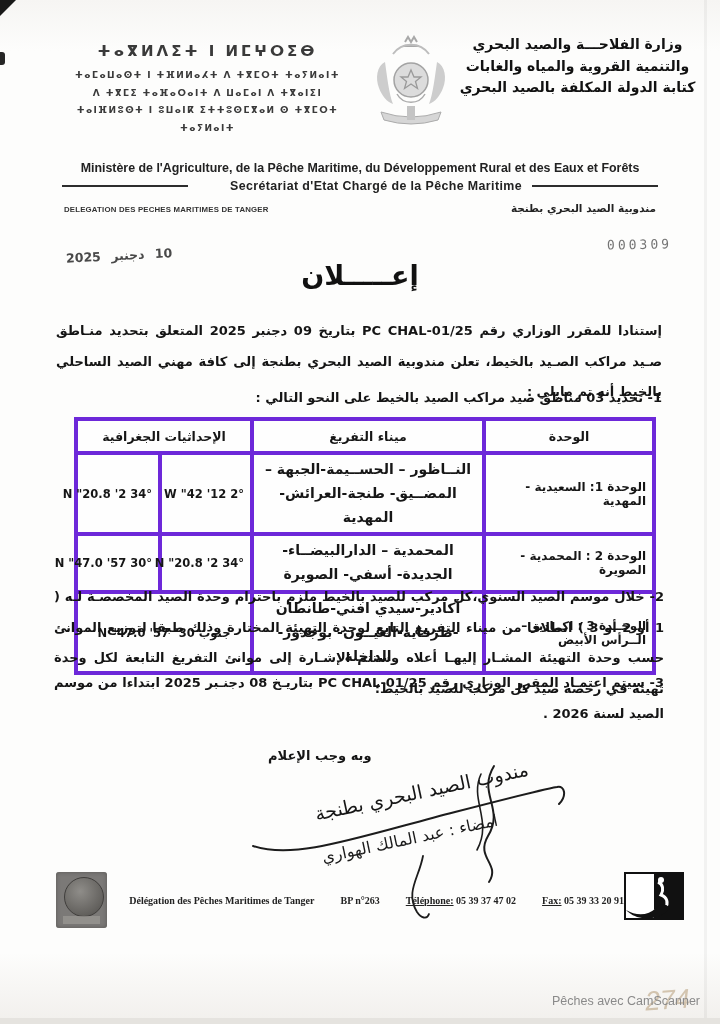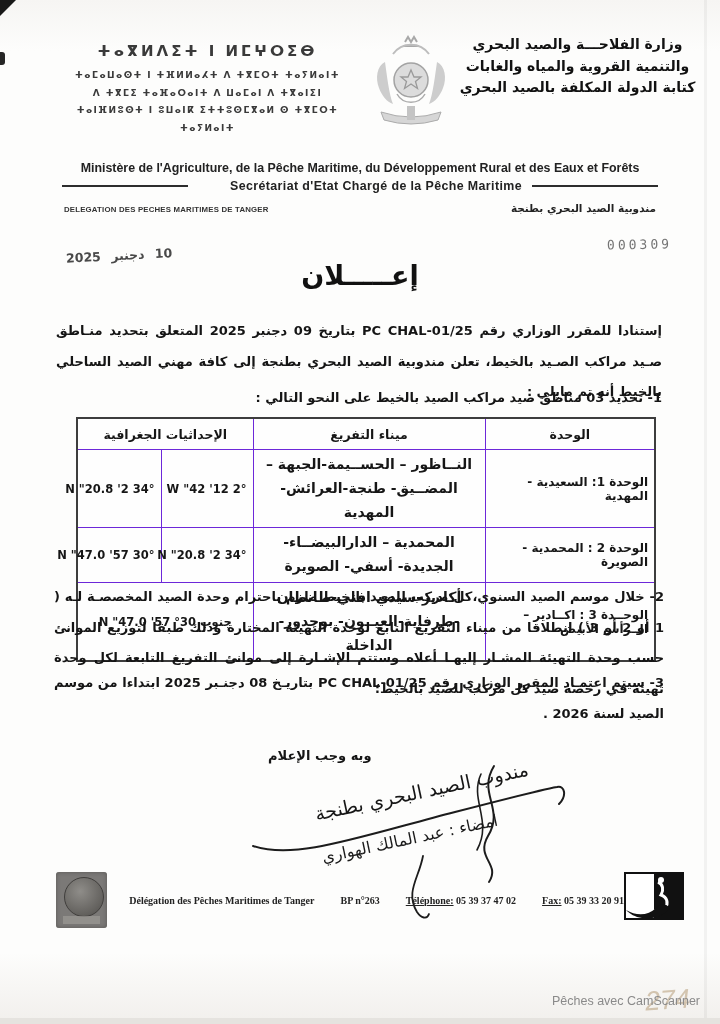--- a/index.html
+++ b/index.html
@@ -56,21 +56,21 @@
 
   .para{direction:rtl;text-align:justify;font-size:13px;font-weight:bold;line-height:2.35;color:#151515;}
   .para1{position:absolute;top:316px;right:58px;left:56px;}
   .item1{position:absolute;top:390px;right:58px;left:56px;direction:rtl;font-size:13px;font-weight:bold;color:#151515;}
   .item2{position:absolute;top:582px;right:56px;left:54px;}
   .item3{position:absolute;top:668px;right:56px;left:54px;}
 
   
   table.zones{position:absolute;top:417px;right:64px;direction:rtl;border-collapse:collapse;
     width:578px;table-layout:fixed;background:#fefefe;}
-  table.zones th,table.zones td{border:1px solid #6d28d9;padding:3px 6px;font-weight:bold;color:#161616;}
+  table.zones th,table.zones td{border:4px solid #6d28d9;padding:3px 6px;font-weight:bold;color:#161616;}
   table.zones{border:2px solid #3d3d3d;}
   table.zones th{font-size:12.5px;height:24px;text-align:center;}
   td.unit{font-size:12px;text-align:right;}
   td.ports{font-size:14px;text-align:center;line-height:1.7;}
   td.coord{font-size:11.5px;text-align:center;white-space:nowrap;}
   tr.zrow{height:50px;}
 
   .closing{position:absolute;top:748px;left:268px;direction:rtl;font-size:13px;font-weight:bold;color:#151515;}
 
   .signature-svg{position:absolute;left:205px;top:760px;}

